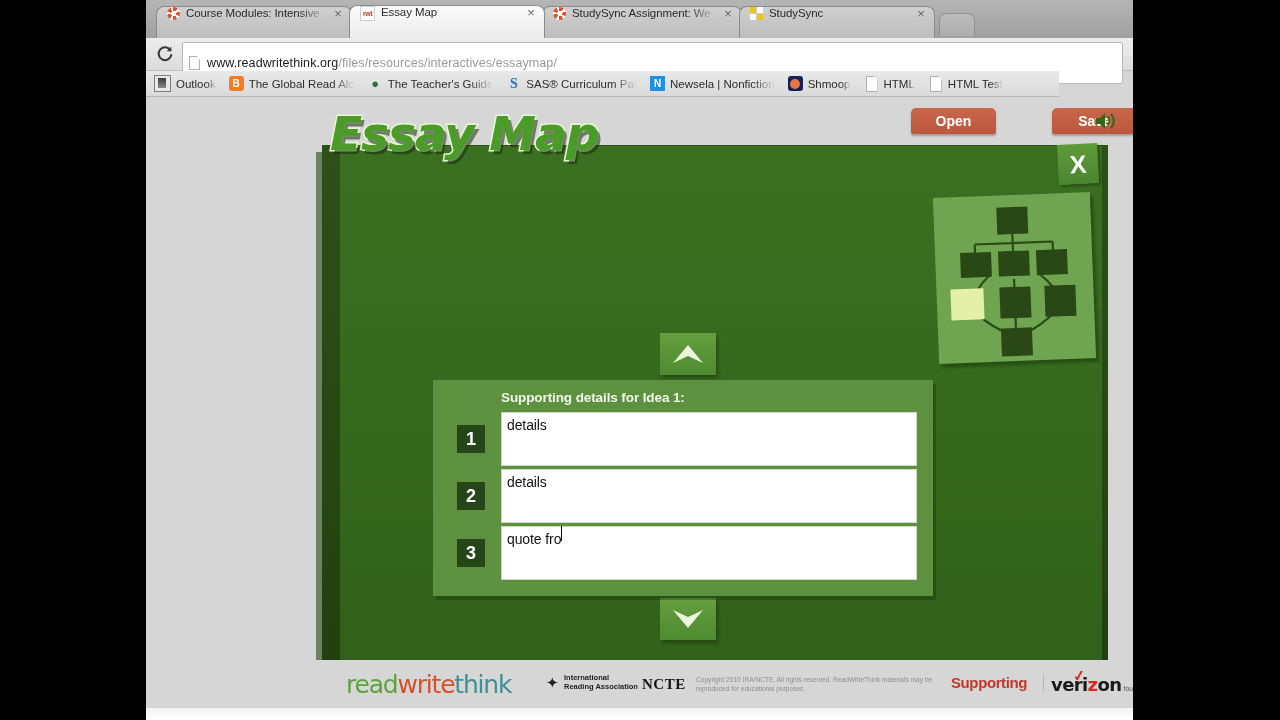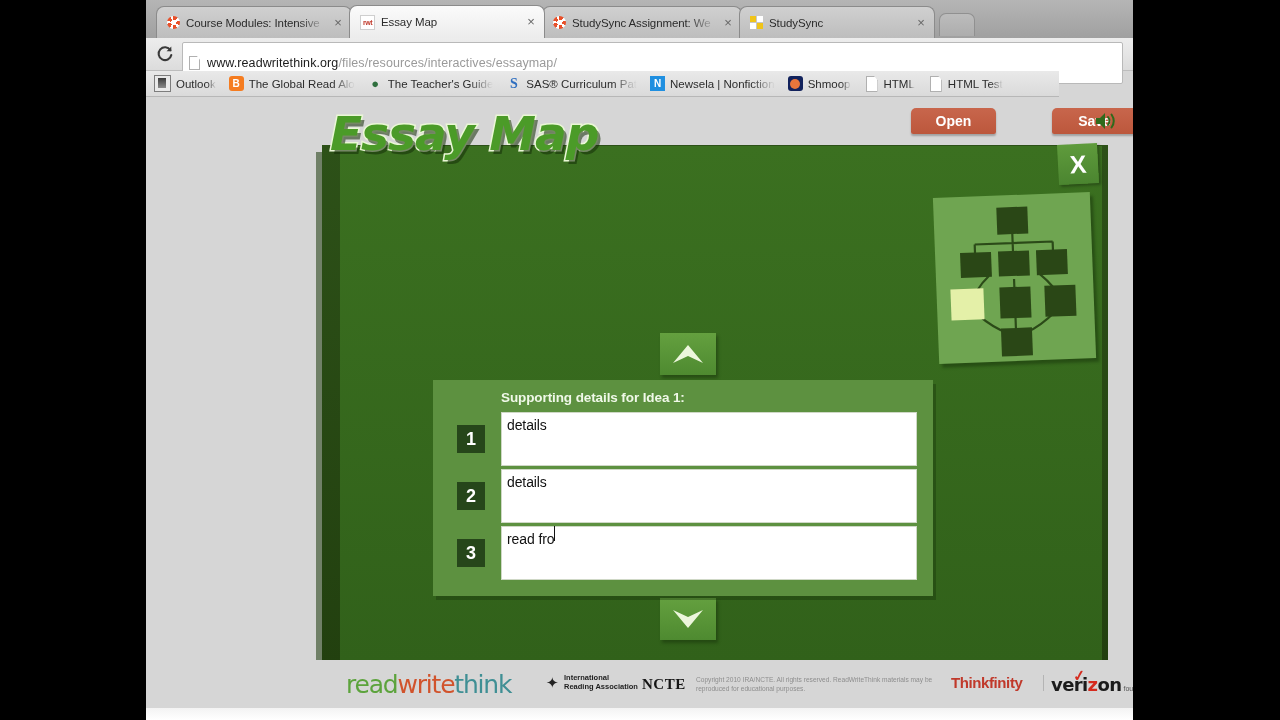--- a/index.html
+++ b/index.html
@@ -22,21 +22,21 @@
   
   .tabstrip{
     position:absolute;left:0;top:0;width:987px;height:38px;
     background:linear-gradient(#b5b5b5,#a0a0a0);
   }
   .tab{
     position:absolute;top:6px;height:32px;
     border-top-left-radius:8px;border-top-right-radius:8px;
     border:1px solid #8b8b8b;border-bottom:none;
     background:linear-gradient(#d0d0d0,#bdbdbd);
-    display:flex;align-items:center;padding:0 6px 0 10px;
+    display:flex;padding:0 6px 0 10px;
     box-sizing:border-box;overflow:hidden;
   }
   .tab.active{
     background:linear-gradient(#fbfbfb,#ececec);
     border-color:#8b8b8b;top:5px;height:33px;z-index:5;
   }
   .tab-fav{width:13px;height:13px;flex:0 0 13px;margin-right:6px;position:relative;}
   .tab-title{
     font-size:11.5px;color:#2b2b2b;white-space:nowrap;overflow:hidden;
     -webkit-mask-image:linear-gradient(to right,#000 80%,transparent 100%);
@@ -463,40 +463,40 @@
           <div class="row row-2">
             <div class="row-num">2</div>
             <div class="row-field">
               <span class="row-text">details</span>
             </div>
           </div>
 
           <div class="row row-3">
             <div class="row-num">3</div>
             <div class="row-field">
-              <span class="row-text">read fro</span>
+              <span class="row-text">quote fro</span>
                 <span class="caret"></span>
             </div>
           </div>
         </div>
 
         <div class="footer">
           <div class="rwt-logo"><span class="rwt-read">read</span><span class="rwt-write">write</span><span class="rwt-think">think</span></div>
 
           <div class="ira">
             <span class="ira-mark">✦</span>
             <span class="ira-text">
               <span>International</span><br>
               <span>Reading Association</span>
             </span>
           </div>
 
           <div class="ncte">NCTE</div>
           <div class="copy">Copyright 2010 IRA/NCTE. All rights reserved. ReadWriteThink materials may be reproduced for educational purposes.</div>
-          <div class="thinkfinity">Thinkfinity</div>
+          <div class="thinkfinity">Supporting</div>
 
           <div class="vz">
             <span class="vz-sep"></span>
             <span class="vz-check">✓</span>
             <span class="vz-text">veri<span class="vz-z">z</span>on</span>
             <span class="vz-f">foundation</span>
           </div>
         </div>
         <div class="footer-band"></div>
 

